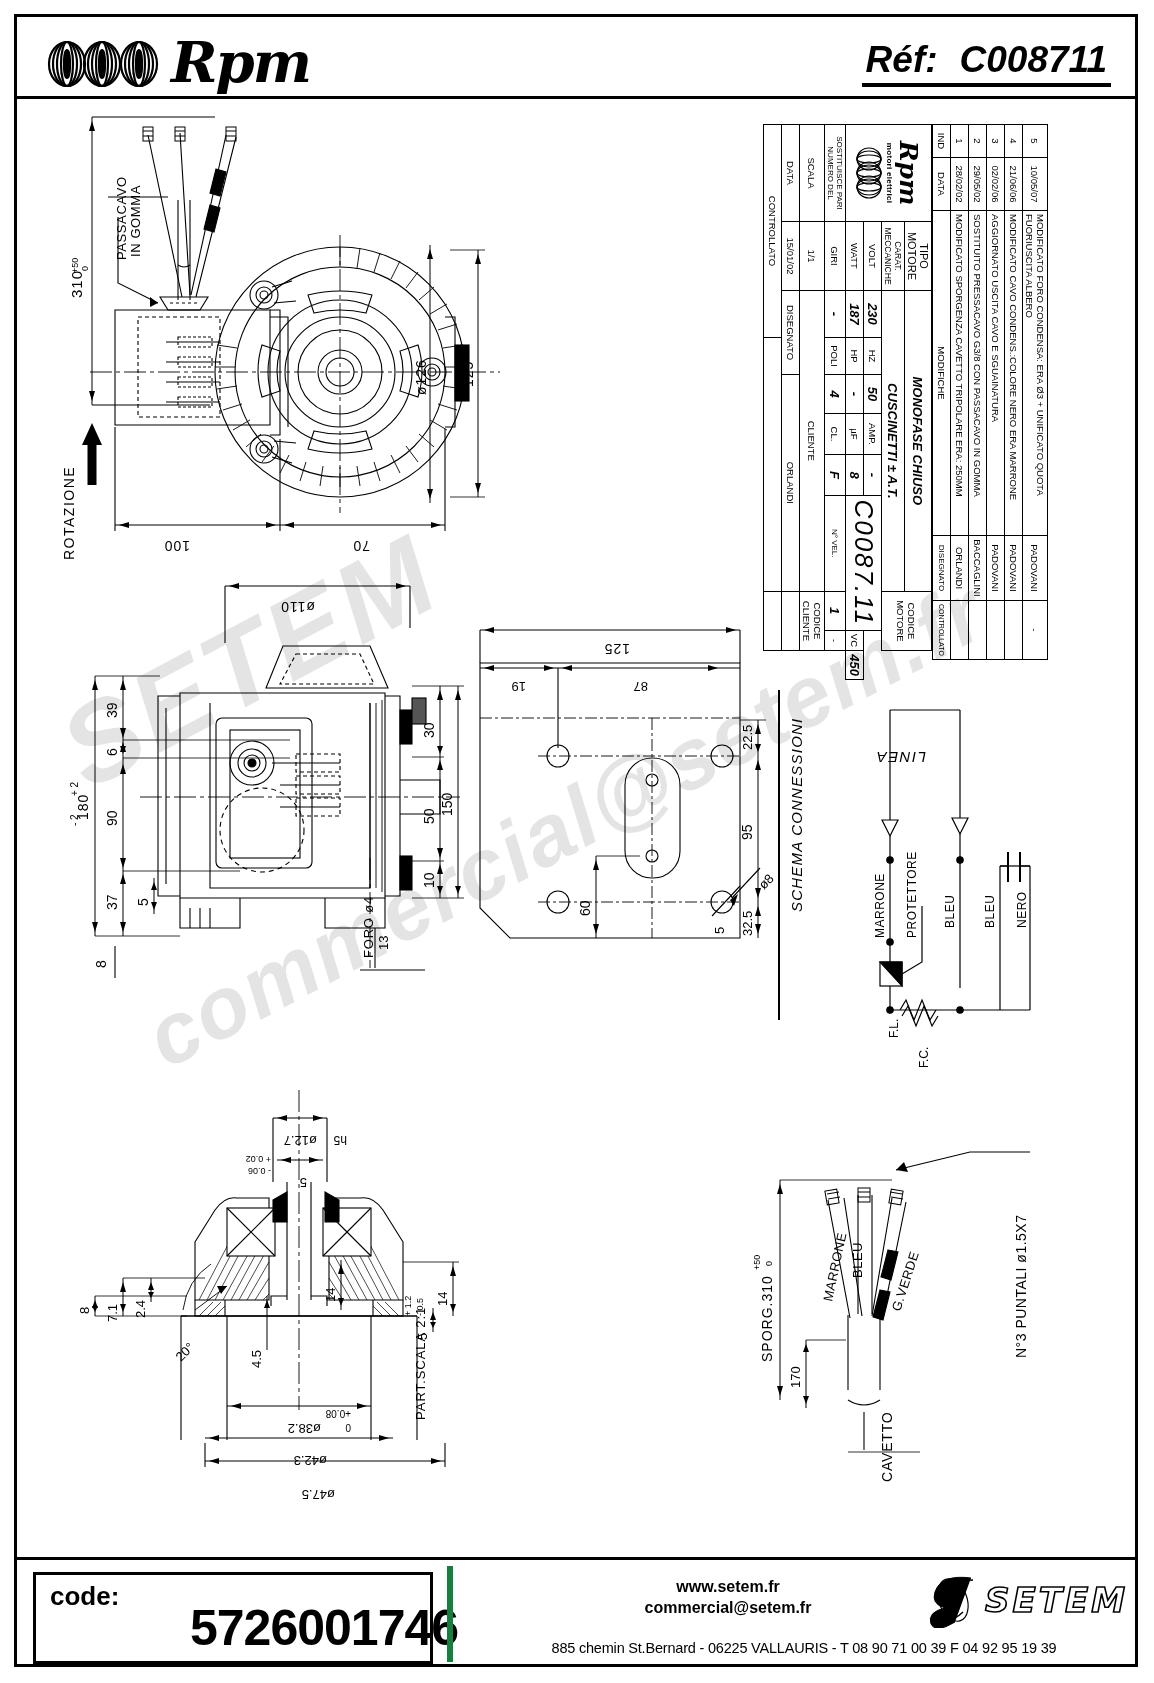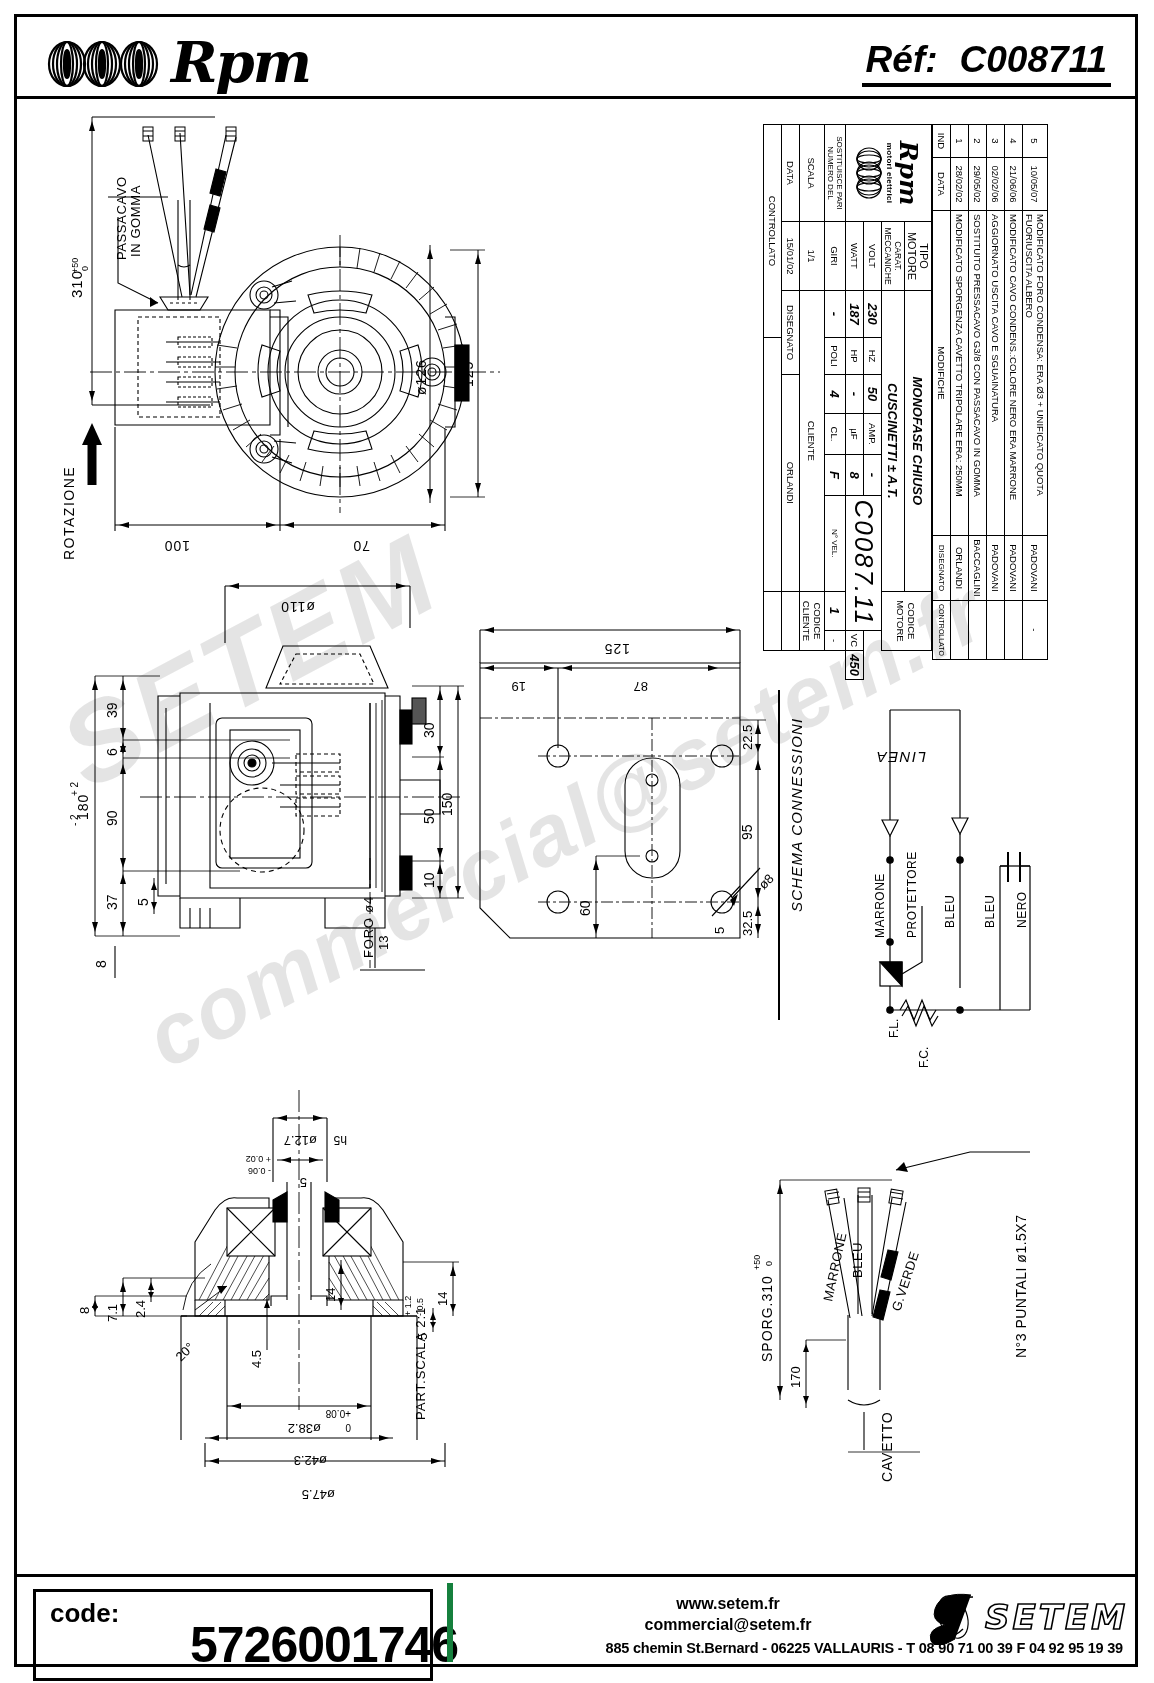--- a/index.html
+++ b/index.html
@@ -12,29 +12,29 @@
   
   .hdr{position:absolute;left:17px;top:17px;width:1118px;height:82px;border-bottom:3px solid #000;box-sizing:border-box;}
   .logo-rpm{position:absolute;left:30px;top:22px;display:flex;align-items:center;}
   .coil{display:inline-block;width:118px;height:46px;position:relative;}
   .coil svg{display:block;}
   .rpm-word{font-family:"DejaVu Serif",serif;font-style:italic;font-weight:bold;font-size:56px;letter-spacing:-2px;line-height:46px;margin-left:6px;}
   .ref{position:absolute;right:24px;top:22px;font-style:italic;font-weight:bold;font-size:37px;border-bottom:4px solid #000;padding:0 4px 2px 4px;white-space:nowrap;}
   .ref .rlab{margin-right:22px;}
 
   
-  .ftr{position:absolute;left:17px;bottom:17px;width:1118px;height:92px;border-top:3px solid #000;box-sizing:border-box;}
+  .ftr{position:absolute;left:17px;bottom:17px;width:1118px;height:109px;border-top:3px solid #000;box-sizing:border-box;}
   .codebox{position:absolute;left:16px;top:12px;width:400px;height:92px;border:3px solid #000;box-sizing:border-box;}
   .codelab{position:absolute;left:14px;top:6px;font-size:26px;font-weight:bold;}
   .codenum{position:absolute;left:110px;top:24px;font-size:50px;font-weight:bold;letter-spacing:-1px;margin-left:44px;}
   .setemwrap{position:absolute;left:430px;top:6px;right:8px;bottom:4px;border-left:6px solid #15803d;}
   .setem-url{position:absolute;left:110px;top:10px;width:330px;text-align:center;font-size:16px;font-weight:bold;line-height:21px;}
   .setem-logo{position:absolute;left:470px;top:6px;width:330px;height:56px;}
   .setem-word{position:absolute;left:62px;top:8px;font-family:"DejaVu Sans",sans-serif;font-weight:bold;font-style:italic;font-size:34px;letter-spacing:3px;color:#fff;-webkit-text-stroke:1.6px #000;text-stroke:1.6px #000;}
-  .setem-addr{position:absolute;left:0;right:4px;bottom:6px;text-align:right;font-size:14.5px;font-weight:bold;letter-spacing:-0.2px;padding-left:32px;}
+  .setem-addr{position:absolute;left:0;right:4px;bottom:6px;text-align:center;font-size:14.5px;font-weight:normal;letter-spacing:-0.2px;padding-left:32px;}
 
   
   .wm{position:absolute;color:#000;opacity:.10;font-weight:bold;font-style:italic;white-space:nowrap;pointer-events:none;font-family:"Liberation Sans",sans-serif;}
   .wm1{left:40px;top:700px;font-size:112px;transform:rotate(-28deg);transform-origin:left top;letter-spacing:4px;}
   .wm2{left:130px;top:1000px;font-size:86px;transform:rotate(-28deg);transform-origin:left top;letter-spacing:2px;}
 
   
   .dim{position:absolute;font-size:13px;font-family:"Liberation Sans",sans-serif;letter-spacing:1px;white-space:nowrap;}
   .r90{transform:rotate(-90deg);transform-origin:left top;}
 

